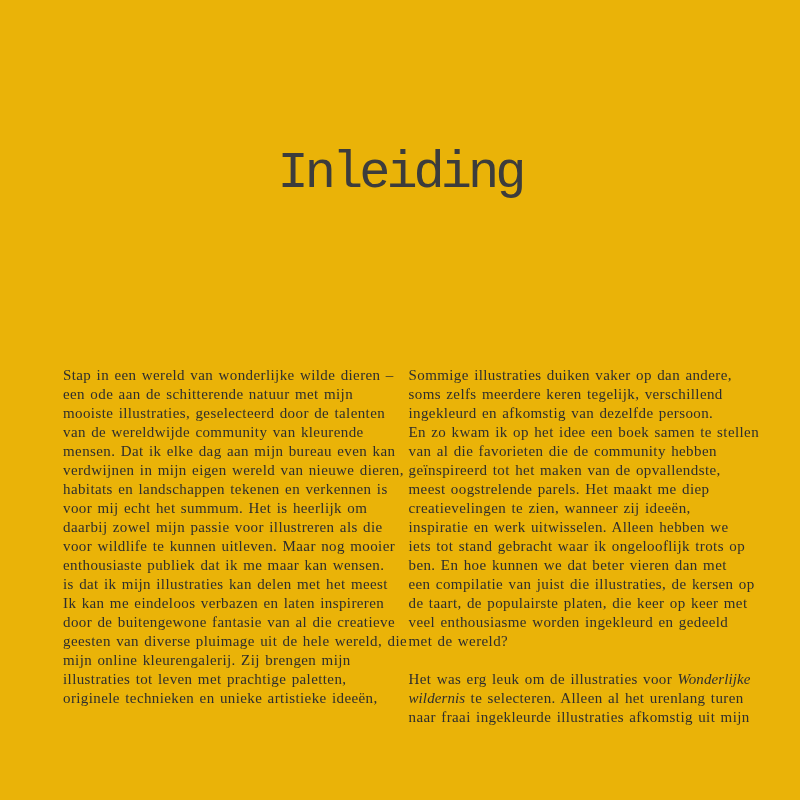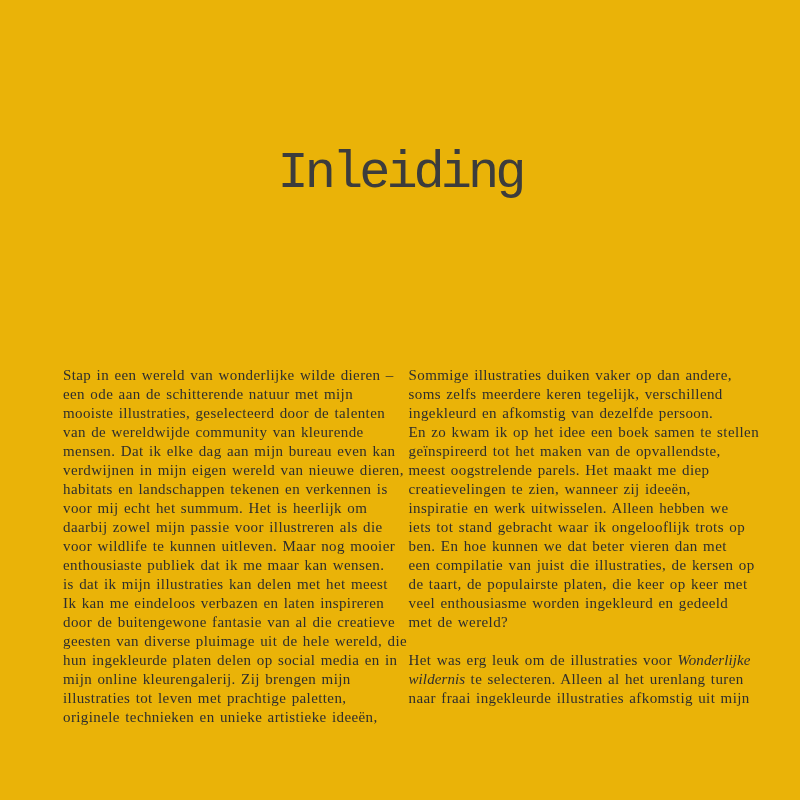--- a/index.html
+++ b/index.html
@@ -77,32 +77,32 @@
           <div class="text-line"><span>verdwijnen in mijn eigen wereld van nieuwe dieren,</span></div>
           <div class="text-line"><span>habitats en landschappen tekenen en verkennen is</span></div>
           <div class="text-line"><span>voor mij echt het summum. Het is heerlijk om</span></div>
           <div class="text-line"><span>daarbij zowel mijn passie voor illustreren als die</span></div>
           <div class="text-line"><span>voor wildlife te kunnen uitleven. Maar nog mooier</span></div>
           <div class="text-line"><span>enthousiaste publiek dat ik me maar kan wensen.</span></div>
           <div class="text-line"><span>is dat ik mijn illustraties kan delen met het meest</span></div>
           <div class="text-line"><span>Ik kan me eindeloos verbazen en laten inspireren</span></div>
           <div class="text-line"><span>door de buitengewone fantasie van al die creatieve</span></div>
           <div class="text-line"><span>geesten van diverse pluimage uit de hele wereld, die</span></div>
-          <div class="text-line"><span>hun ingekleurde platen delen op social media en in</span></div>
           <div class="text-line"><span>mijn online kleurengalerij. Zij brengen mijn</span></div>
           <div class="text-line"><span>illustraties tot leven met prachtige paletten,</span></div>
           <div class="text-line"><span>originele technieken en unieke artistieke ideeën,</span></div>
         </div>
       </div>
     <div class="column">
         <div class="paragraph">
           <div class="text-line"><span>Sommige illustraties duiken vaker op dan andere,</span></div>
           <div class="text-line"><span>soms zelfs meerdere keren tegelijk, verschillend</span></div>
           <div class="text-line"><span>ingekleurd en afkomstig van dezelfde persoon.</span></div>
           <div class="text-line"><span>En zo kwam ik op het idee een boek samen te stellen</span></div>
+          <div class="text-line"><span>van al die favorieten die de community hebben</span></div>
           <div class="text-line"><span>geïnspireerd tot het maken van de opvallendste,</span></div>
           <div class="text-line"><span>meest oogstrelende parels. Het maakt me diep</span></div>
           <div class="text-line"><span>creatievelingen te zien, wanneer zij ideeën,</span></div>
           <div class="text-line"><span>inspiratie en werk uitwisselen. Alleen hebben we</span></div>
           <div class="text-line"><span>iets tot stand gebracht waar ik ongelooflijk trots op</span></div>
           <div class="text-line"><span>ben. En hoe kunnen we dat beter vieren dan met</span></div>
           <div class="text-line"><span>een compilatie van juist die illustraties, de kersen op</span></div>
           <div class="text-line"><span>de taart, de populairste platen, die keer op keer met</span></div>
           <div class="text-line"><span>veel enthousiasme worden ingekleurd en gedeeld</span></div>
           <div class="text-line"><span>met de wereld?</span></div>

